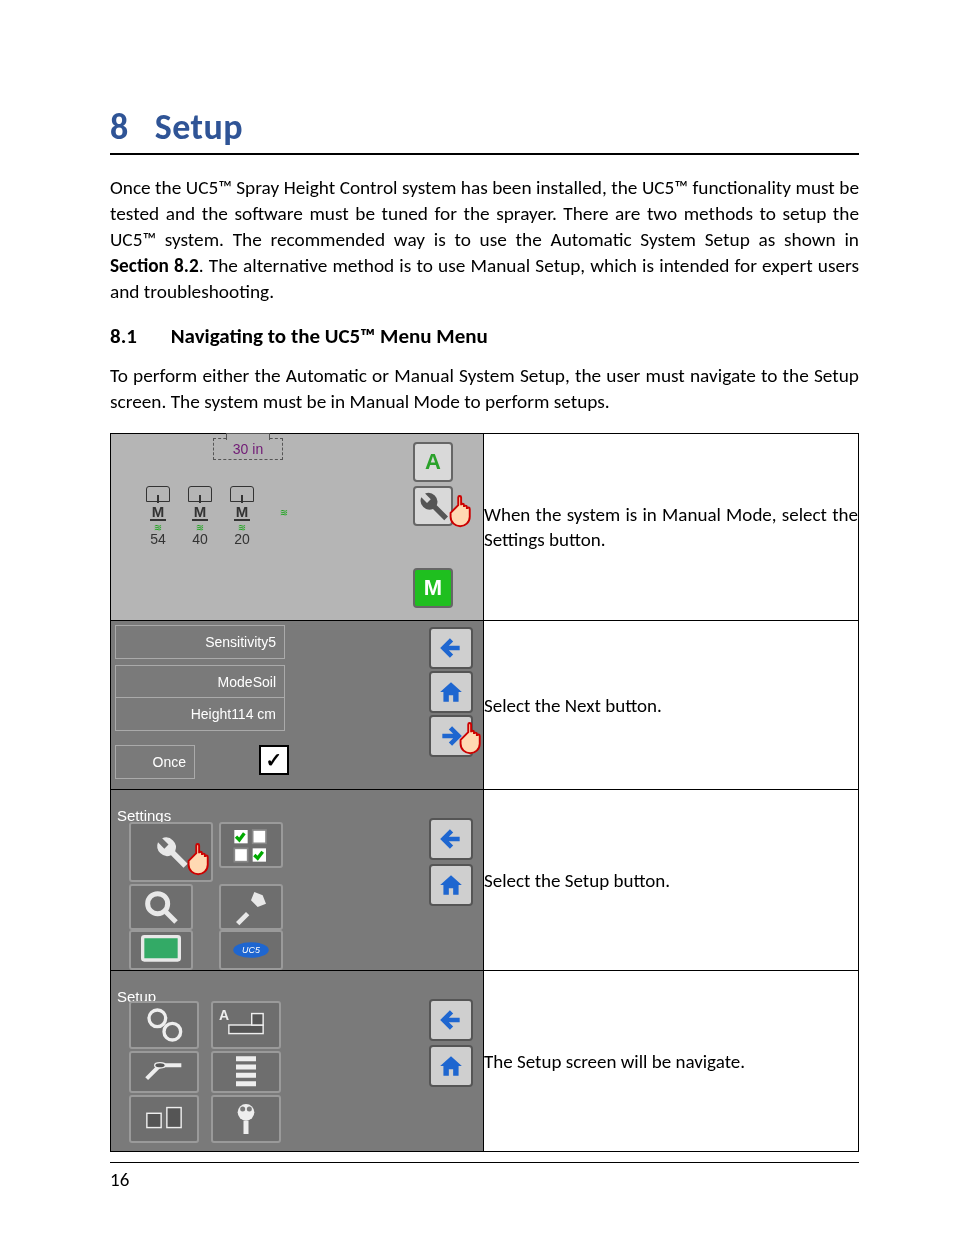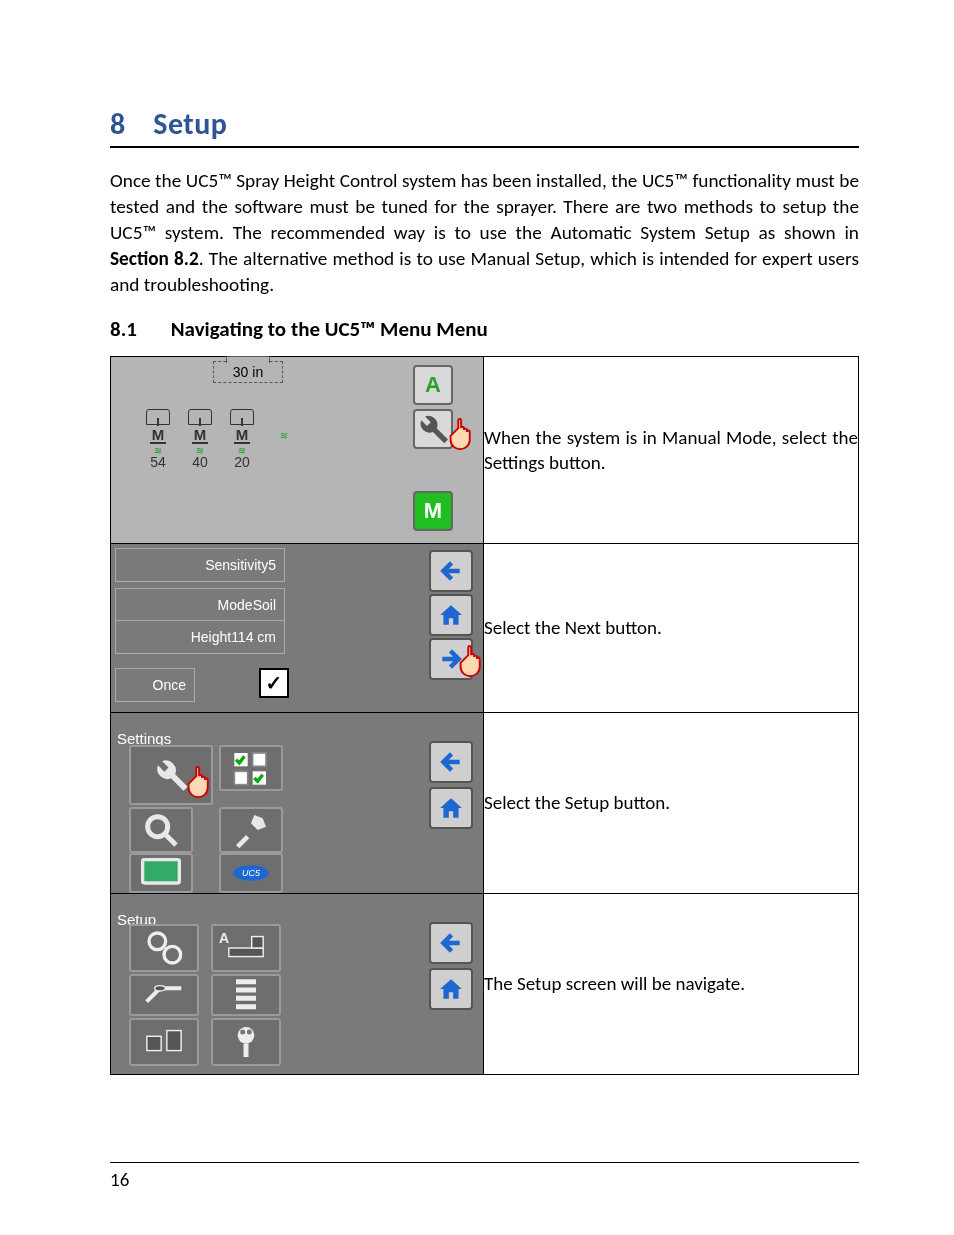--- a/index.html
+++ b/index.html
@@ -15,21 +15,21 @@
   }
   .page {
     position: absolute;
     left: 110px;
     right: 95px;
     top: 105px;
   }
   h1.section {
     color: #2f5496;
     font-weight: bold;
-    font-size: 30px;
+    font-size: 36px;
     margin: 0 0 4px 0;
     letter-spacing: 0.5px;
   }
   h1 .num { display:inline-block; width: 36px; }
   .rule {
     border-bottom: 2.5px solid #000;
     margin-bottom: 20px;
     width: 100%;
   }
   p.body {
@@ -84,21 +84,21 @@
   }
   .panel1 { height: 186px; }
   .panel2 { height: 168px; background:#7a7a7a; }
   .panel3 { height: 180px; background:#7a7a7a; }
   .panel4 { height: 180px; background:#7a7a7a; }
 
   
   .boom-box {
     position: absolute; left: 102px; top: 4px; width: 60px;
     border: 1px dashed #555; padding: 2px 4px; font-size: 14px;
-    color:#000000; text-align:center; background:#b5b5b5;
+    color:#701a75; text-align:center; background:#b5b5b5;
   }
   .boom-box::before {
     content:""; position:absolute; left:12px; right:12px; top:-6px;
     height:6px; border:1px solid #555; border-bottom:none;
     background:#b5b5b5;
   }
   .sensor {
     position:absolute; width:34px; text-align:center;
     font-size:14px; color:#333;
   }
@@ -174,20 +174,21 @@
 
   <p class="body">
     <span>Once the UC5™ Spray Height Control system has been installed, the UC5™ functionality must be tested and the software must be tuned for the sprayer.  There are two methods to setup the UC5™ system.  The recommended way is to use the Automatic System Setup as shown in </span><span class="b">Section 8.2</span><span>.   The alternative method is to use Manual Setup, which is intended for expert users and troubleshooting.</span>
   </p>
 
   <h2 class="sub">
     <span class="num">8.1</span>
     <span>Navigating to the UC5™ Menu Menu</span>
   </h2>
 
+  <p class="body">To perform either the Automatic or Manual System Setup, the user must navigate to the Setup screen. The system must be in Manual Mode to perform setups.</p>
 
   <table class="steps">
 
     <tbody>
         <tr>
       <td class="img-cell">
         <div class="panel panel1">
           <div class="boom-box">30 in</div>
 
           <div class="sensor" style="left:30px; top:52px;">

